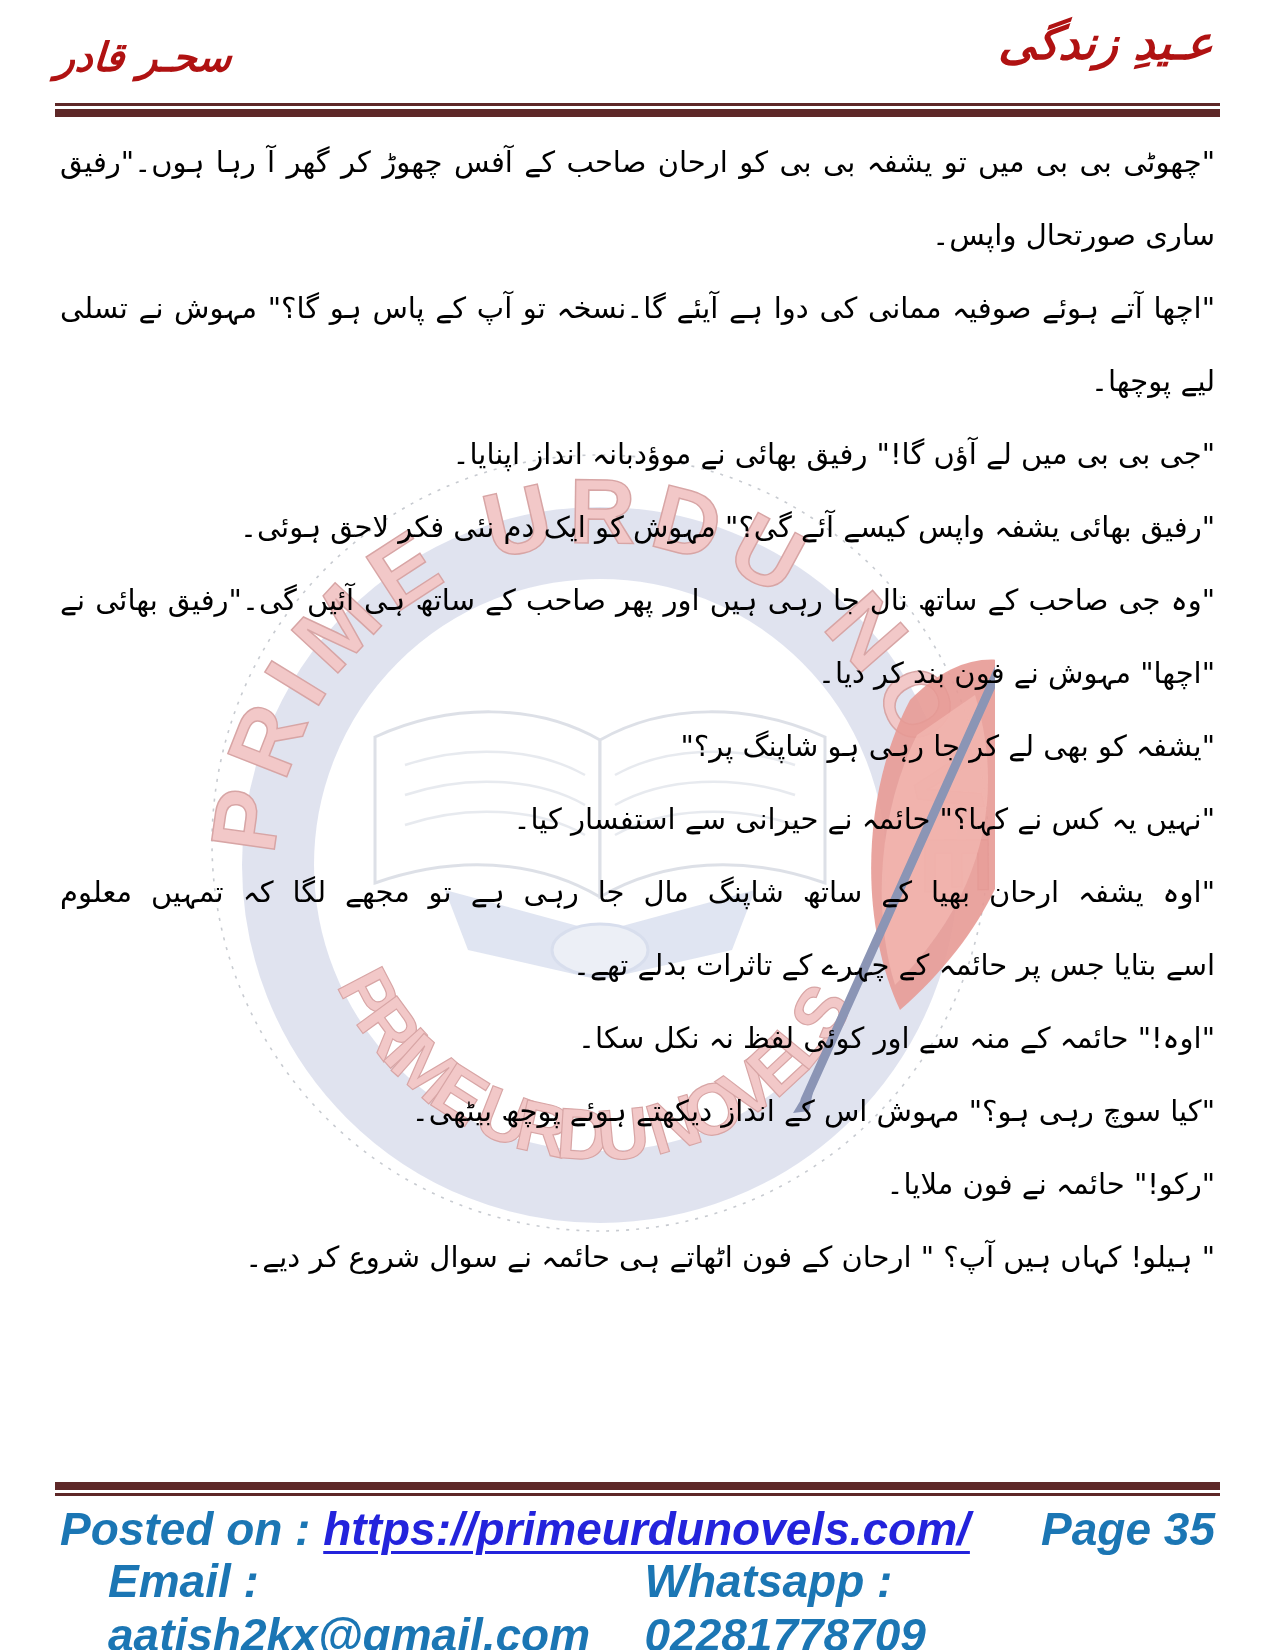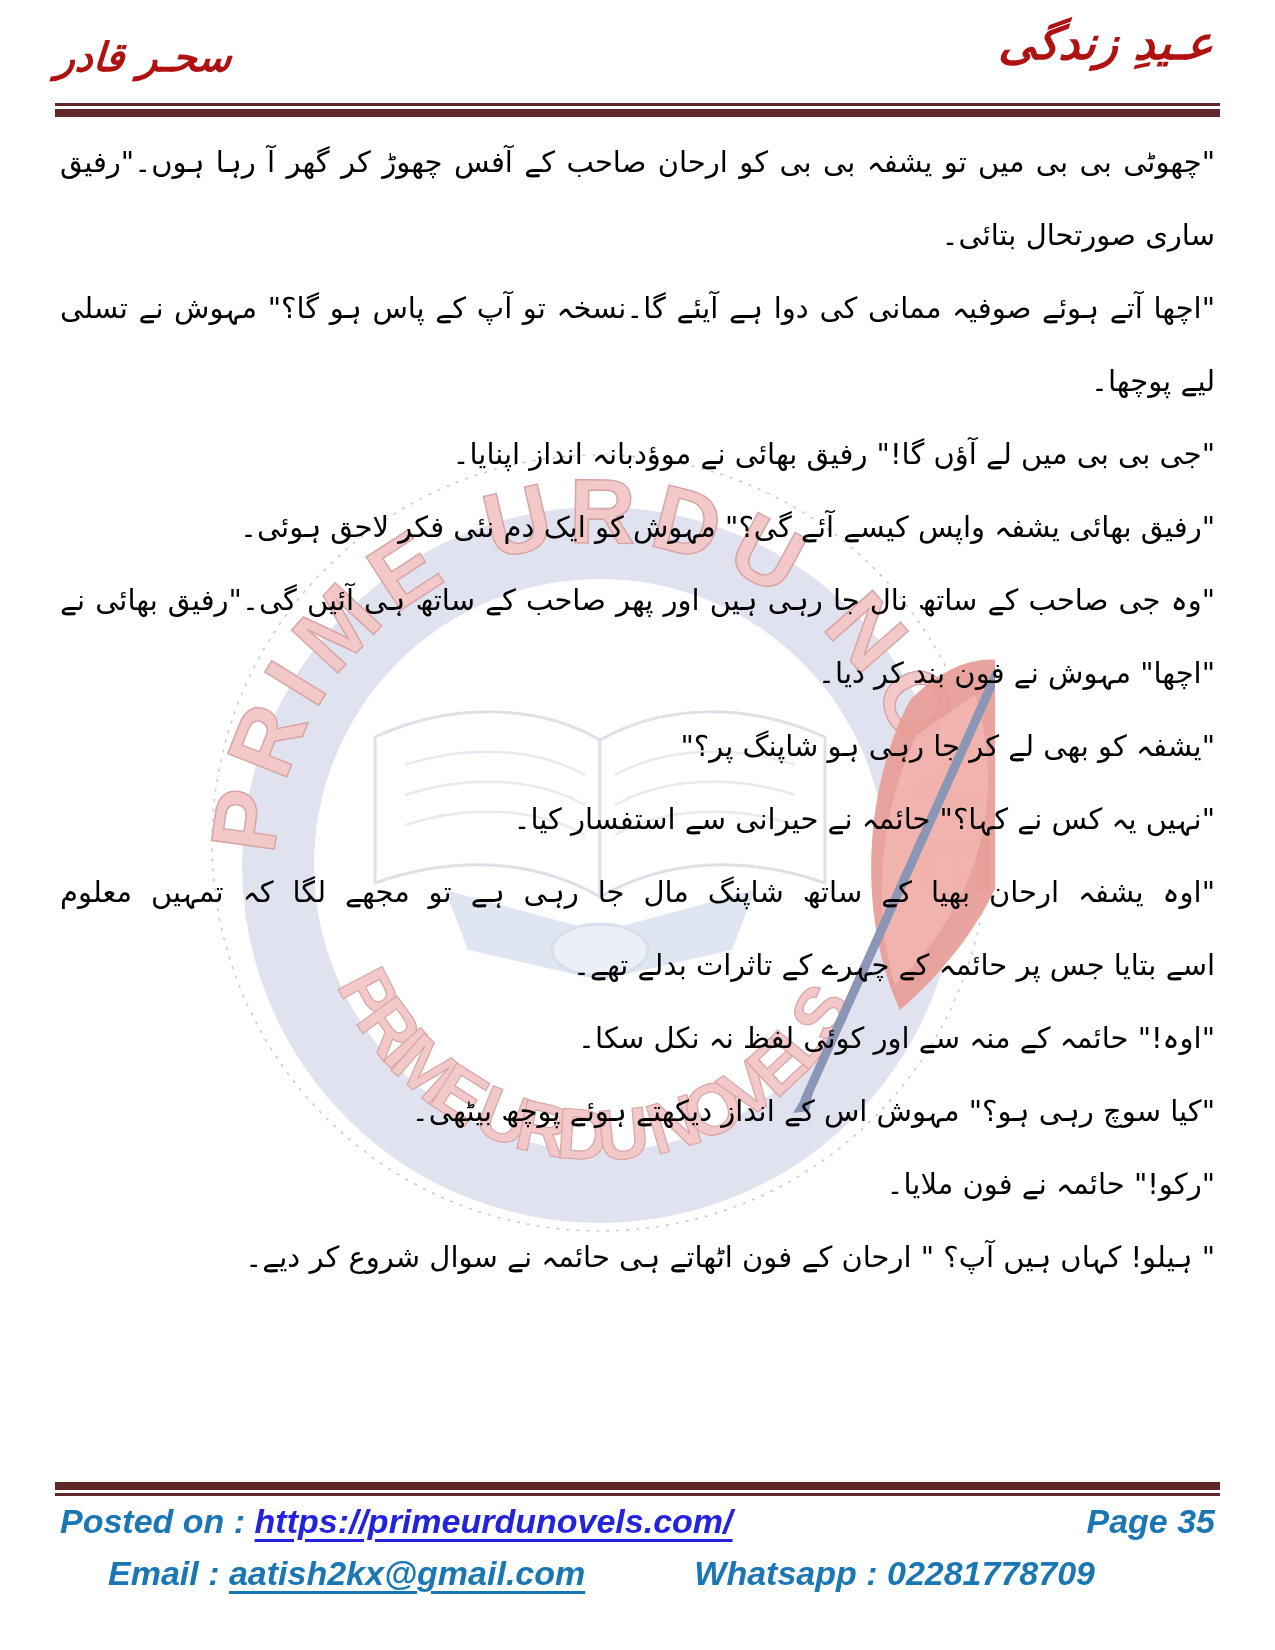--- a/index.html
+++ b/index.html
@@ -65,21 +65,21 @@
   
   .ftr-rule{position:absolute;left:55px;right:55px;top:1482px;}
   .ftr-rule .thick{height:8px;background:#5e2828;}
   .ftr-rule .gap{height:3px;background:#ffffff;}
   .ftr-rule .thin{height:3px;background:#5e2828;}
 
   .footer{
     position:absolute;left:60px;right:60px;top:1502px;
     font-family:"Liberation Sans","DejaVu Sans",sans-serif;
     font-weight:bold;font-style:italic;
-    font-size:34px;
+    font-size:46px;
   }
   .ftr-row{display:flex;justify-content:space-between;align-items:baseline;height:52px;}
   .teal{color:#1b76b4;}
   .weblink{
     color:#2323dc;
     text-decoration:underline;
     text-decoration-thickness:3px;
     text-underline-offset:6px;
   }
   .maillink{
@@ -138,21 +138,21 @@
   <div class="hdr-title">عـیدِ زندگی</div>
   <div class="hdr-author">سحـر قادر</div>
   <div class="hdr-rule">
     <div class="thin"></div>
       <div class="gap"></div>
       <div class="thick"></div>
   </div>
 
   <div class="body-text">
     <div class="line full">"چھوٹی بی بی میں تو یشفہ بی بی کو ارحان صاحب کے آفس چھوڑ کر گھر آ رہا ہوں۔"رفیق بھائی نے</div>
-    <div class="line">ساری صورتحال بتائی۔</div>
+    <div class="line">ساری صورتحال واپس۔</div>
     <div class="line full">"اچھا آتے ہوئے صوفیہ ممانی کی دوا ہے آیئے گا۔نسخہ تو آپ کے پاس ہو گا؟" مہوش نے تسلی کے</div>
     <div class="line">لیے پوچھا۔</div>
     <div class="line">"جی بی بی میں لے آؤں گا!" رفیق بھائی نے موؤدبانہ انداز اپنایا۔</div>
     <div class="line">"رفیق بھائی یشفہ واپس کیسے آئے گی؟" مہوش کو ایک دم نئی فکر لاحق ہوئی۔</div>
     <div class="line full">"وہ جی صاحب کے ساتھ نال جا رہی ہیں اور پھر صاحب کے ساتھ ہی آئیں گی۔"رفیق بھائی نے</div>
     <div class="line">"اچھا" مہوش نے فون بند کر دیا۔</div>
     <div class="line">"یشفہ کو بھی لے کر جا رہی ہو شاپنگ پر؟"</div>
     <div class="line">"نہیں یہ کس نے کہا؟" حائمہ نے حیرانی سے استفسار کیا۔</div>
     <div class="line full">"اوہ یشفہ ارحان بھیا کے ساتھ شاپنگ مال جا رہی ہے تو مجھے لگا کہ تمہیں معلوم ہے۔"مہوش نے</div>
     <div class="line">اسے بتایا جس پر حائمہ کے چہرے کے تاثرات بدلے تھے۔</div>

